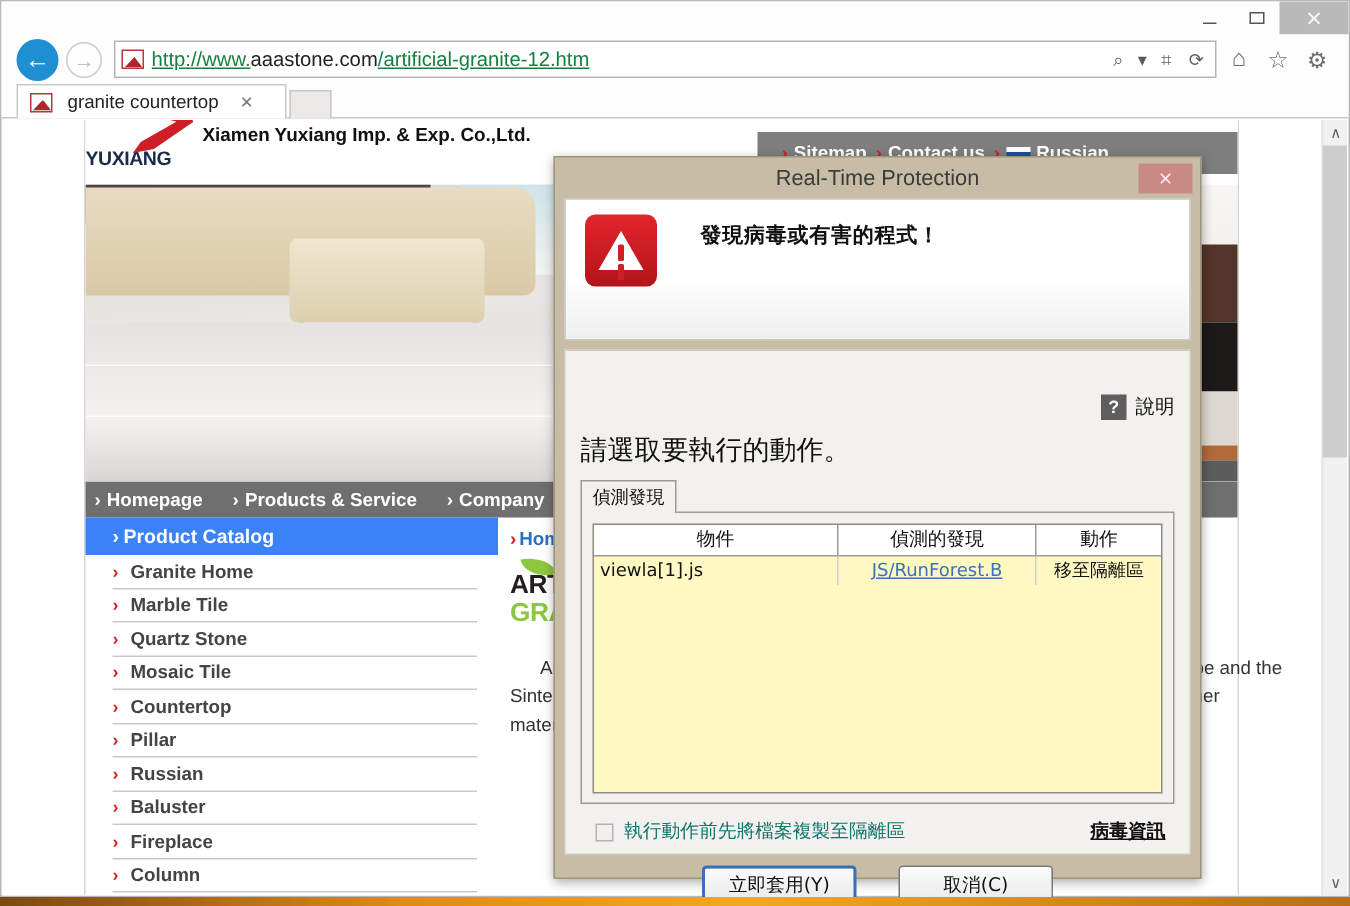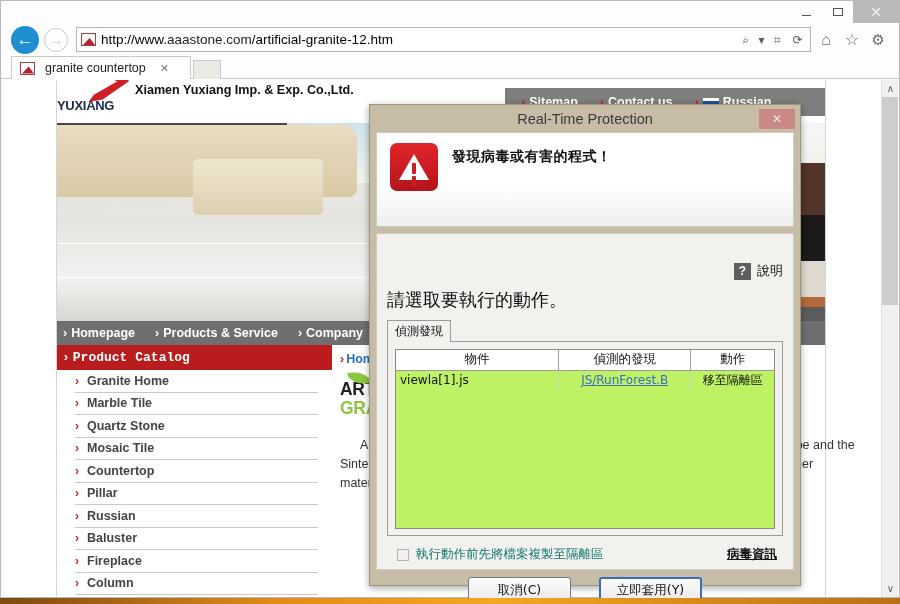--- a/index.html
+++ b/index.html
@@ -54,21 +54,21 @@
     width:15px; height:13px; flex:0 0 auto; margin-right:5px;
     border:1px solid #b13b3b; background:#fff; position:relative; overflow:hidden;
   }
   .favicon::after{
     content:""; position:absolute; left:1px; top:4px; width:12px; height:7px;
     background:#b3232b; clip-path:polygon(0 100%,55% 0,100% 100%);
   }
   #url-text{
     flex:1 1 auto; font-size:13.5px; color:#222; white-space:nowrap; overflow:hidden;
   }
-  #url-text .dim{ color:#000000; }
+  #url-text .dim{ color:#15803d;text-decoration:underline; }
   .addr-icons{ display:flex; align-items:center; gap:3px; padding-right:2px;}
   .addr-icon{ width:17px; height:19px; display:flex; align-items:center; justify-content:center;
     color:#5c5c5c; font-size:12px;}
   .nav-icons{ display:flex; align-items:center; gap:4px; padding-right:4px;}
   .nav-icon{ width:22px; height:22px; display:flex; align-items:center; justify-content:center; color:#6e6e6e; }
 
   
   #tabstrip{
     position:absolute; left:0; top:55px; width:898px; height:23px;
     background:#fdfdfd; border-bottom:1px solid #c8c8c8; display:flex; align-items:flex-end;
@@ -112,21 +112,21 @@
     position:absolute; left:28px; top:-4px; width:44px; height:26px;
     background:#cf1f26;
     clip-path:polygon(92% 0,100% 20%,40% 90%,8% 100%,20% 72%,74% 20%,62% 14%);
   }
   #company-names{ padding-top:2px; }
   #company-names div{
     font-size:12.6px; font-weight:bold; color:#111; line-height:17px; white-space:nowrap;
   }
   #header-links{
     position:absolute; right:0; top:8px; width:320px; height:28px; background:#7e7e7e;
-    display:flex; align-items:center; gap:22px; padding-left:16px;
+    display:flex; align-items:center; gap:6px; padding-left:16px;
   }
   #header-links .hl{ color:#fff; font-size:12.5px; font-weight:bold; white-space:nowrap;}
   #header-links .hl::before{ content:"\203A"; color:#cf1f26; margin-right:4px; font-weight:bold;}
   .flag{ display:inline-block; width:16px; height:10px; background:linear-gradient(#fff 34%,#1e4fa0 34%,#1e4fa0 67%,#cf1f26 67%); vertical-align:middle; margin-right:4px;}
 
   
   #banner{ position:relative; height:198px; width:100%; overflow:hidden; }
   #banner .room{
     position:absolute; left:0; top:0; width:455px; height:198px;
     background:
@@ -175,22 +175,22 @@
   #topnav{
     height:24px; background:#6f6f6f; display:flex; align-items:center; gap:0;
   }
   #topnav .nav-item{
     color:#fff; font-size:12.5px; font-weight:bold; padding:0 14px 0 6px; white-space:nowrap;
   }
   #topnav .nav-item::before{ content:"\203A"; margin-right:4px; }
 
   
   #catalog-header{
-    height:25px; background:#b91c1c; width:275px; display:flex; align-items:center;
-    color:#fff; font-size:13px; font-weight:bold; padding-left:5px;font-family:Liberation Mono, monospace;
+    height:25px; background:#3b82f6; width:275px; display:flex; align-items:center;
+    color:#fff; font-size:13px; font-weight:bold; padding-left:18px;
   }
   #catalog-header::before{ content:"\203A"; margin-right:3px; }
 
   #content-row{ display:flex; }
   #sidebar{ width:275px; flex:0 0 auto; padding-top:0; }
   .side-item{
     height:22.5px; margin:0 14px 0 18px; border-bottom:1px solid #c9c9c9;
     display:flex; align-items:center; color:#444; font-size:12.5px; font-weight:bold;
   }
   .side-item .chev{ color:#cf1f26; font-weight:bold; margin-right:8px; font-size:12px;}
@@ -249,21 +249,21 @@
   #warn-icon .tri{
     width:0; height:0; border-left:15px solid transparent; border-right:15px solid transparent;
     border-bottom:26px solid #fff; position:relative;
   }
   #warn-icon .tri::after{
     content:""; position:absolute; left:-2px; top:9px; width:4px; height:11px; background:#cf1f26;
     border-radius:1px;
     box-shadow:0 13px 0 0 #cf1f26;
   }
   #warn-text{
-    margin-left:14px; margin-top:5px; font-size:14px; font-weight:bold; color:#111;
+    margin-left:29px; margin-top:5px; font-size:14px; font-weight:bold; color:#111;
     font-family:"DejaVu Sans", sans-serif; letter-spacing:.5px;
   }
   #av-body{
     margin:6px 6px 0 6px; height:337px; background:#f2f1ee; border:1px solid #cfcac0;
     position:relative; padding:8px 10px;
   }
   #help-row{
     display:flex; align-items:center; justify-content:flex-end; gap:6px; height:22px; margin-top:18px;
   }
   #help-icon{
@@ -277,21 +277,21 @@
   #tabs{ margin-top:9px; display:flex; align-items:flex-end; height:20px; }
   #tab-detect{
     background:#f2f1ee; border:1px solid #9b9b9b; border-bottom:none;
     font-size:12px; padding:2px 7px 2px 7px; font-family:Liberation Sans, sans-serif; color:#111;
     position:relative; top:1px;
   }
   #tabpanel{
     border:1px solid #9b9b9b; background:#f2f1ee; height:195px; padding:7px;
   }
   #listbox{
-    background:#bef264; border:1px solid #8b8b8b; height:180px; overflow:hidden;
+    background:#fef9c3; border:1px solid #8b8b8b; height:180px; overflow:hidden;
   }
   table#detect-table{ border-collapse:collapse; width:100%; table-layout:fixed; }
   #detect-table th{
     border-right:1px solid #9b9b9b; border-bottom:1px solid #9b9b9b;
     font-size:12.5px; font-weight:normal; height:20px; background:#fff;
     font-family:"DejaVu Sans", sans-serif; color:#111;
   }
   #detect-table th:last-child{ border-right:none;}
   #detect-table td{
     border-right:1px solid #cfcfcf; font-size:12px; height:20px; padding:0 4px; color:#111;
@@ -556,19 +556,19 @@
 
     <div id="options-row">
       <div id="copy-check">
         <span id="copy-box"></span>
         <span id="copy-label">執行動作前先將檔案複製至隔離區</span>
       </div>
       <span id="virus-info">病毒資訊</span>
     </div>
 
     <div id="btn-row">
+      <div class="av-btn default">立即套用(Y)</div>
       <div class="av-btn">取消(C)</div>
-      <div class="av-btn default">立即套用(Y)</div>
     </div>
   </div>
 </div>
 
 <div id="desktop-bar"></div>
 
 </body></html>

